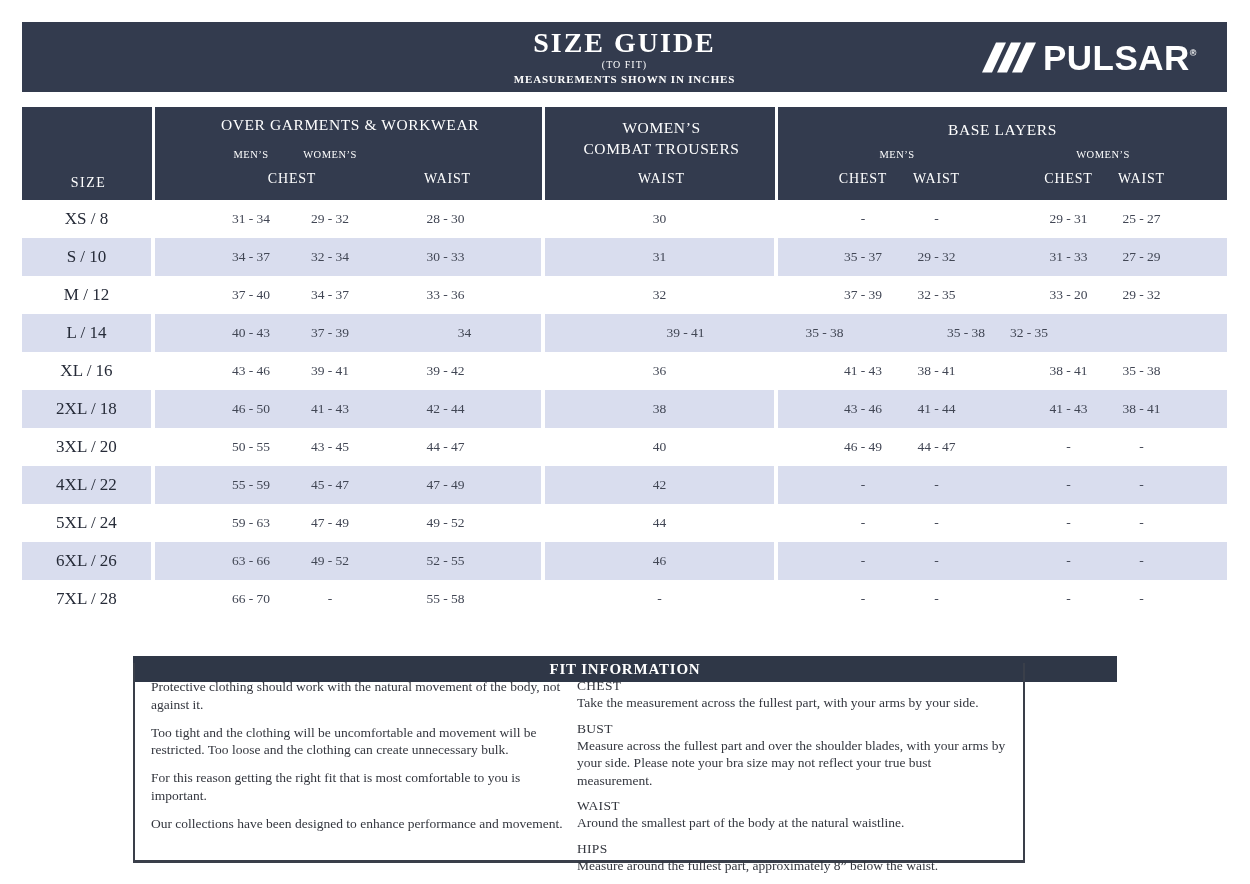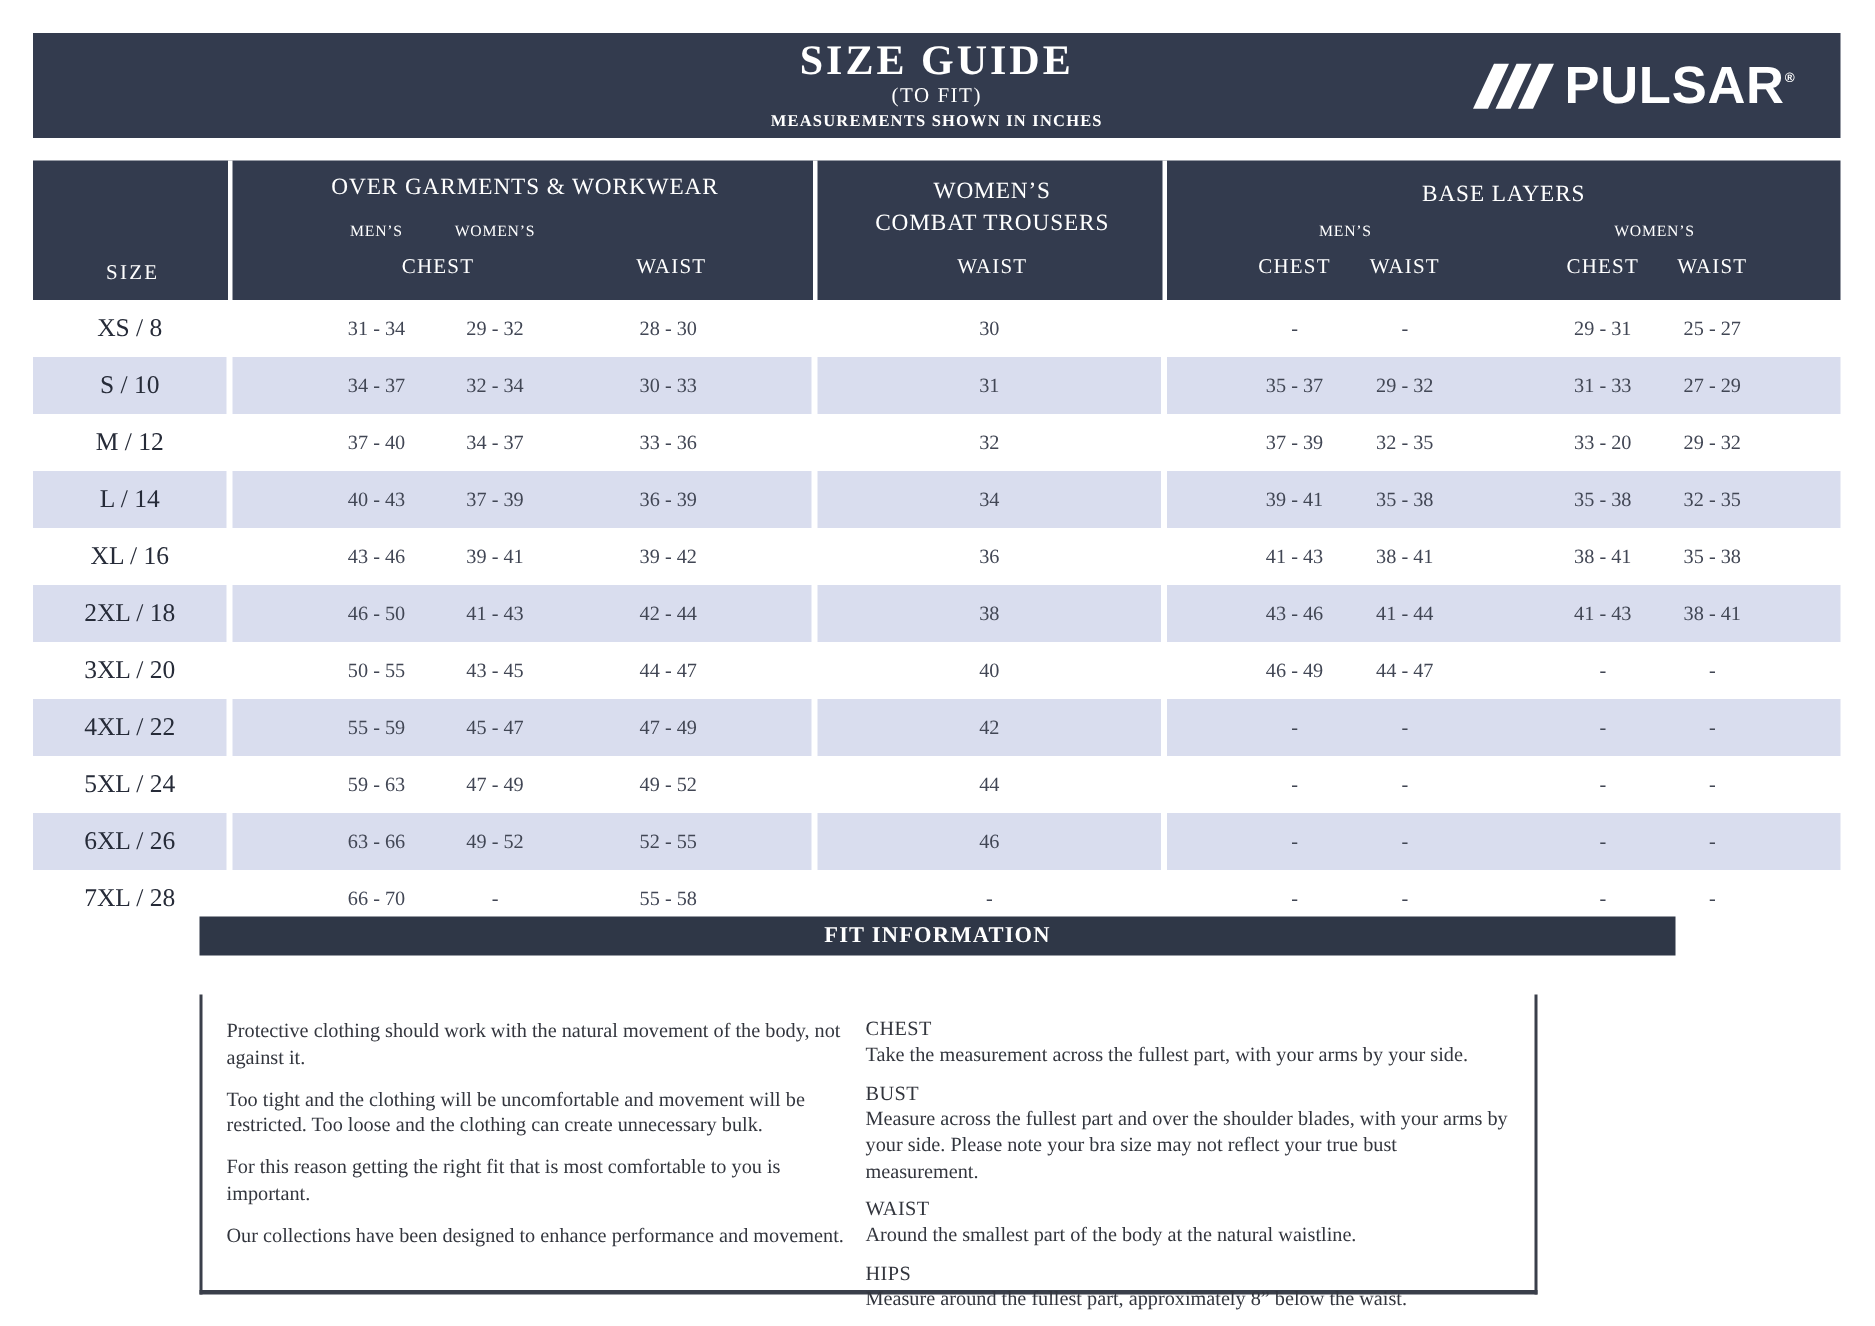--- a/index.html
+++ b/index.html
@@ -8,21 +8,21 @@
     width:1250px; height:884px; position:relative;
     font-family:"Liberation Serif", serif; color:#2a2f3c;
   }
   .banner {
     position:absolute; left:22px; top:22px; width:1205px; height:70px;
     background:#333b4e; color:#fff;
     display:flex; align-items:center; justify-content:center;
   }
   .banner-center { text-align:center; line-height:1; }
   .banner-title { font-size:28px; letter-spacing:2px; font-weight:bold; }
-  .banner-sub { font-size:14px; letter-spacing:1px; margin-top:3px; }
+  .banner-sub { font-size:10px; letter-spacing:1px; margin-top:3px; }
   .banner-note { font-size:11px; letter-spacing:0.8px; font-weight:bold; margin-top:4px; }
   .logo {
     position:absolute; right:30px; top:50%; transform:translateY(-50%);
     display:flex; align-items:center;
   }
   .logo-stripes { display:flex; margin-right:9px; }
   .logo-stripe {
     width:10px; height:30px; background:#fff; transform:skewX(-25deg);
     margin-right:5px;
   }
@@ -68,21 +68,21 @@
   .tcell { display:flex; align-items:center; justify-content:center;
            font-size:13.5px; color:#414654; }
   .tcell.size { font-size:17px; color:#262b38; }
   .b-sep { border-right:4px solid #ffffff; }
   .p-a { padding-left:55px; } .p-b { padding-right:20px; } .p-c { padding-right:38px; }
   .p-f { padding-left:48px; } .p-g { padding-right:29px; }
   .p-h { padding-left:30px; } .p-i { padding-right:49px; }
 
   
   .fit-bar {
-    position:absolute; left:133px; top:611px; width:984px; height:26px;
+    position:absolute; left:133px; top:656px; width:984px; height:26px;
     background:#2f3747; color:#fff; display:flex; align-items:center; justify-content:center;
     font-size:15px; letter-spacing:0.8px; font-weight:bold;
   }
   .fit-box {
     position:absolute; left:133px; top:663px; width:892px; height:200px;
     border:2px solid #3a3f4a; border-bottom-width:3px; border-top:none;
     padding:15px 16px 10px 16px;
     display:flex;
   }
   .fit-left { width:412px; margin-right:14px; }
@@ -174,21 +174,20 @@
     <div class="tcell p-f">37 - 39</div>
     <div class="tcell p-g">32 - 35</div>
     <div class="tcell p-h">33 - 20</div>
     <div class="tcell p-i">29 - 32</div>
   </div>
 
   <div class="trow alt">
     <div class="tcell size b-sep">L / 14</div>
     <div class="tcell p-a">40 - 43</div>
     <div class="tcell p-b">37 - 39</div>
-    <div class="tcell p-c b-sep">36 - 39</div>
     <div class="tcell b-sep">34</div>
     <div class="tcell p-f">39 - 41</div>
     <div class="tcell p-g">35 - 38</div>
     <div class="tcell p-h">35 - 38</div>
     <div class="tcell p-i">32 - 35</div>
   </div>
 
   <div class="trow">
     <div class="tcell size b-sep">XL / 16</div>
     <div class="tcell p-a">43 - 46</div>

